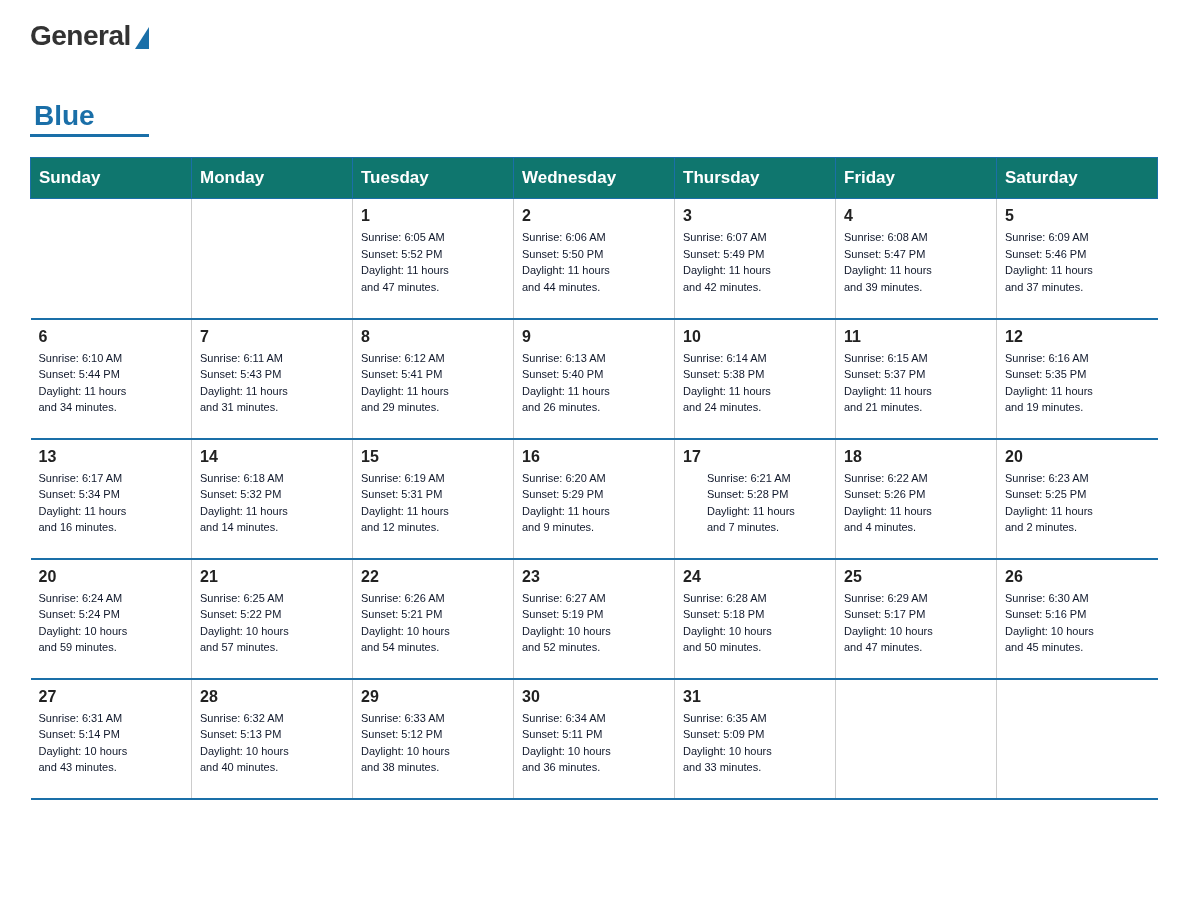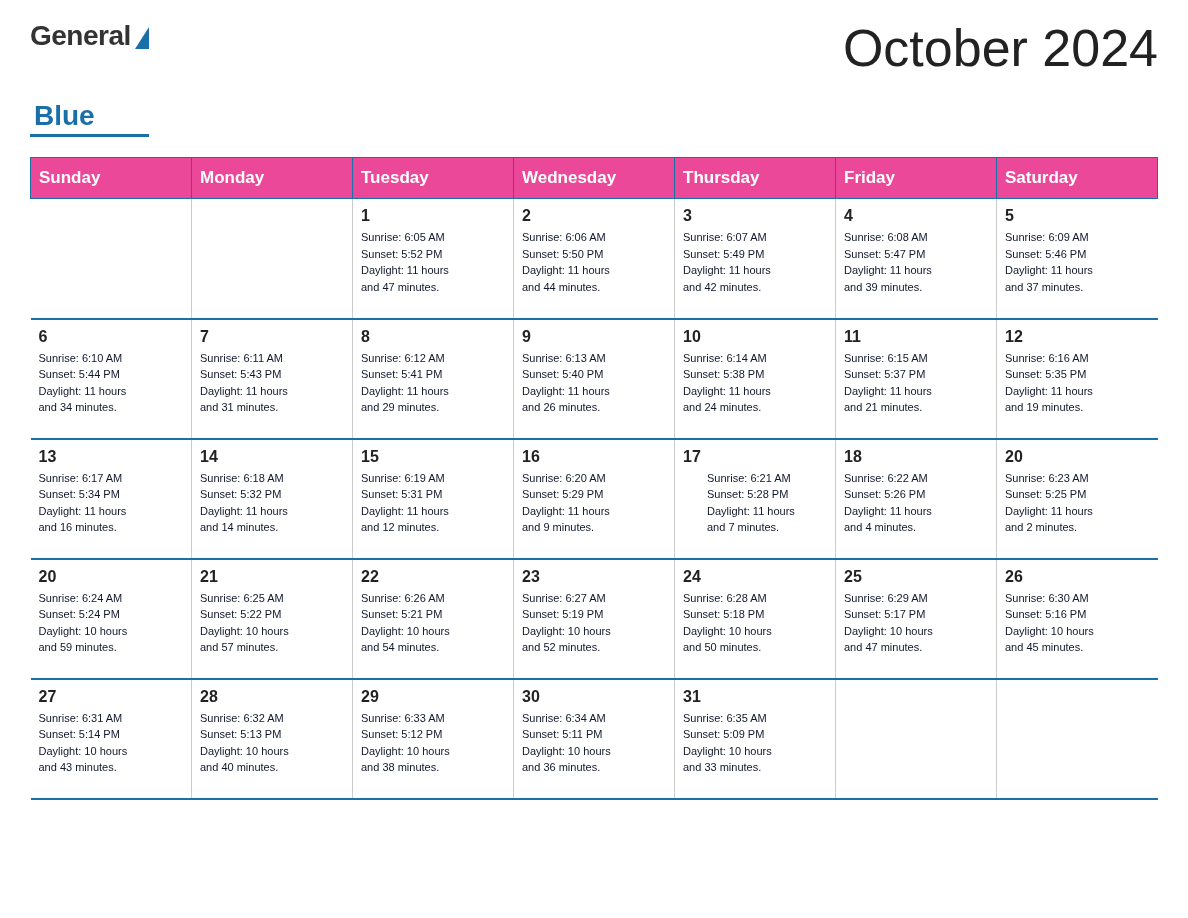--- a/index.html
+++ b/index.html
@@ -65,21 +65,21 @@
       font-size: 22px;
       color: #333;
       margin-top: 4px;
     }
     table {
       width: 100%;
       border-collapse: collapse;
       table-layout: fixed;
     }
     thead tr {
-      background: #ec4899;
+      background: #0f766e;
     }
     thead th {
       color: #fff;
       font-size: 17px;
       font-weight: bold;
       padding: 10px 8px;
       text-align: left;
       border: 1px solid #1a6fa8;
     }
     tbody tr {
@@ -120,21 +120,20 @@
     <div class="logo-top">
       <span class="logo-general">General</span>
       <div class="logo-triangle"></div>
     </div>
     <div style="display:flex; align-items:center; margin-left: 2px; margin-top: 48px;">
       <span class="logo-blue">Blue</span>
     </div>
     <div class="logo-underline"></div>
   </div>
   <div class="title-block">
-    <div class="month-title">October 2024</div>
   </div>
 </div>
 
 <table>
   <thead>
     <tr>
       <th>Sunday</th>
       <th>Monday</th>
       <th>Tuesday</th>
       <th>Wednesday</th>

